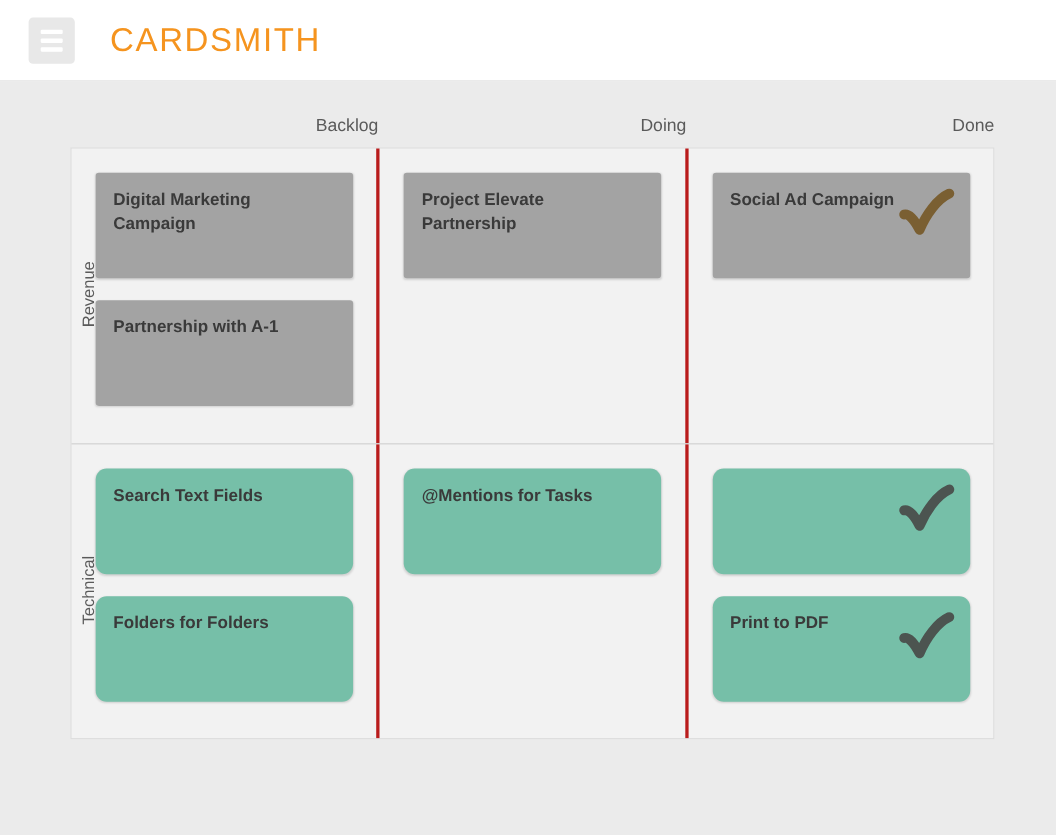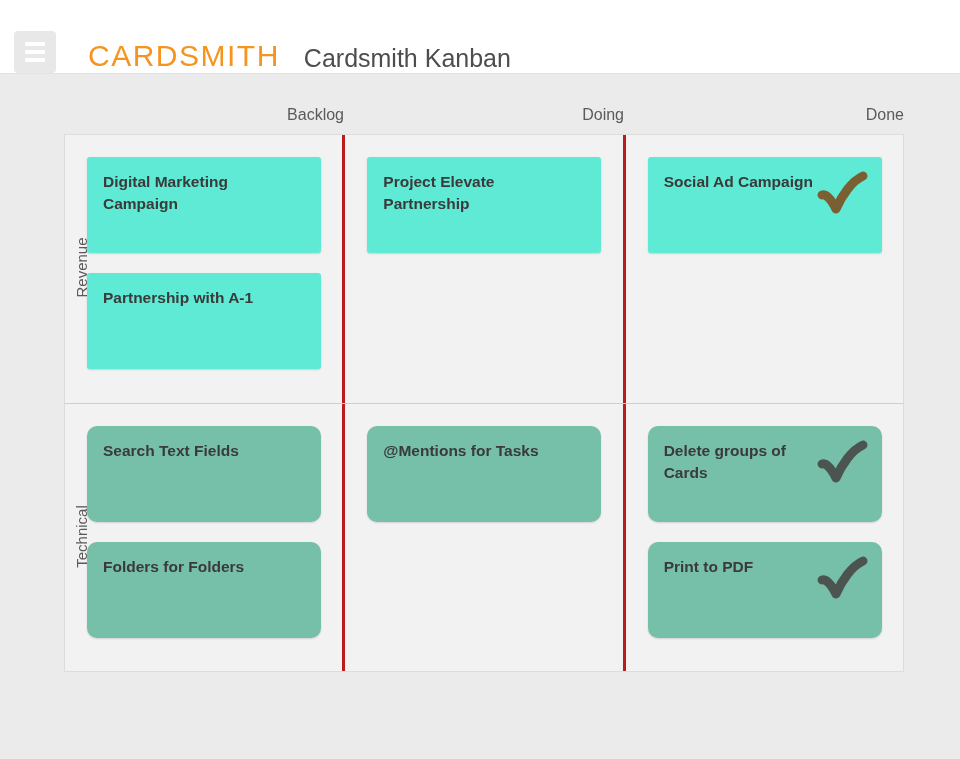--- a/index.html
+++ b/index.html
@@ -16,22 +16,22 @@
     background: #ebebeb;
     color: #4a4a4a;
     -webkit-font-smoothing: antialiased;
   }
 
   
   .topbar {
     height: 74px;
     background: #ffffff;
     display: flex;
-    align-items: flex-end;
-    padding-left: 14px;
+    align-items: center;
+    padding-left: 26px;
     border-bottom: 1px solid #e2e2e2;
   }
 
   .menu-button {
     width: 42px;
     height: 42px;
     background: #e8e8e8;
     border-radius: 4px;
     display: flex;
     flex-direction: column;
@@ -136,21 +136,21 @@
     border-radius: 3px;
     padding: 14px 16px;
     margin-bottom: 20px;
     position: relative;
     cursor: pointer;
     box-shadow: 0 1px 2px rgba(0,0,0,0.14);
     overflow: hidden;
   }
   .card:last-child { margin-bottom: 0; }
 
-  .card.orange { background: #5eead4; }
+  .card.orange { background: #a3a3a3; }
   .card.green  { background: #76bfa8; border-radius: 10px; }
 
   .card-title {
     font-size: 15.5px;
     font-weight: bold;
     line-height: 1.42;
     color: #3a3a3a;
     max-width: 160px;
     word-wrap: break-word;
   }
@@ -166,21 +166,20 @@
 </head>
 <body>
 
 <div class="topbar">
   <div class="menu-button">
     <span class="bar"></span>
     <span class="bar"></span>
     <span class="bar"></span>
   </div>
   <div class="brand">CARDSMITH</div>
-  <div class="board-title">Cardsmith Kanban</div>
 </div>
 
 <div class="board-area">
   <div class="col-headers">
     <div class="col-header">Backlog</div>
     <div class="col-header">Doing</div>
     <div class="col-header">Done</div>
   </div>
 
   <div class="grid-wrap" id="grid">
@@ -218,21 +217,20 @@
             <div class="card-title">Folders for Folders</div>
           </div>
         </div>
         <div class="grid-cell">
           <div class="card green">
             <div class="card-title">@Mentions for Tasks</div>
           </div>
         </div>
         <div class="grid-cell">
           <div class="card green">
-            <div class="card-title">Delete groups of Cards</div>
             <svg class="check-icon" viewBox="0 0 56 52">
               <path d="M8 26 C12 25, 17 30, 22 40 C28 26, 38 12, 49 7" fill="none" stroke="#4c5450" stroke-width="9" stroke-linecap="round" stroke-linejoin="round"></path>
             </svg>
           </div>
           <div class="card green">
             <div class="card-title">Print to PDF</div>
             <svg class="check-icon" viewBox="0 0 56 52">
               <path d="M8 26 C12 25, 17 30, 22 40 C28 26, 38 12, 49 7" fill="none" stroke="#4c5450" stroke-width="9" stroke-linecap="round" stroke-linejoin="round"></path>
             </svg>
           </div>

